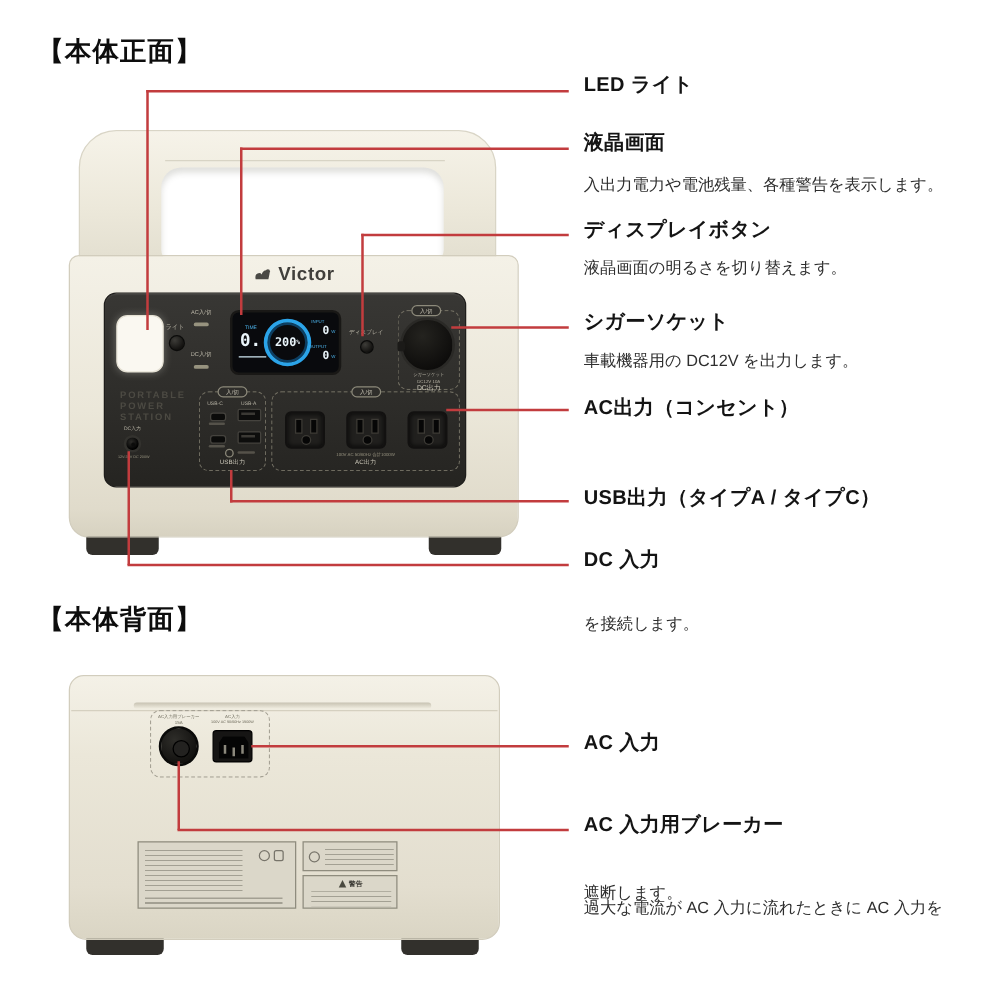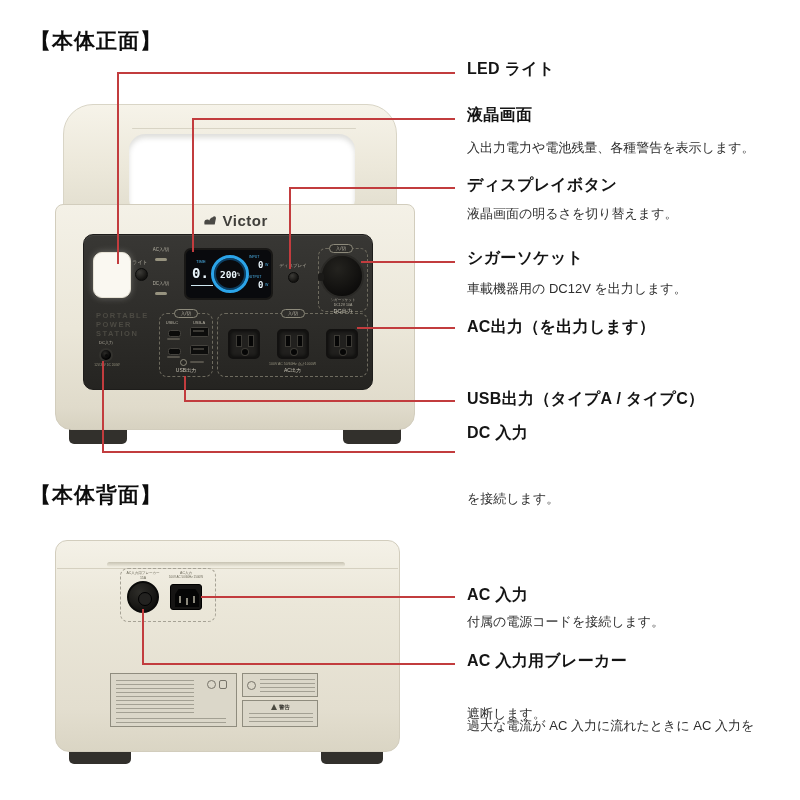--- a/index.html
+++ b/index.html
@@ -259,27 +259,26 @@
 
   <div class="lbl-t" style="top:106px;">液晶画面</div>
   <div class="lbl-d" style="top:138px;">入出力電力や電池残量、各種警告を表示します。</div>
 
   <div class="lbl-t" style="top:176px;">ディスプレイボタン</div>
   <div class="lbl-d" style="top:204px;">液晶画面の明るさを切り替えます。</div>
 
   <div class="lbl-t" style="top:249px;">シガーソケット</div>
   <div class="lbl-d" style="top:279px;">車載機器用の DC12V を出力します。</div>
 
-  <div class="lbl-t" style="top:318px;">AC出力（を出力します）</div>
+  <div class="lbl-t" style="top:318px;">AC出力（コンセント）</div>
 
   <div class="lbl-t" style="top:390px;">USB出力（タイプA / タイプC）</div>
 
-  <div class="lbl-t" style="top:424px;">DC 入力</div>
+  <div class="lbl-t" style="top:440px;">DC 入力</div>
   <div class="lbl-d" style="top:489px;">を接続します。</div>
 
   <div class="lbl-t" style="top:586px;">AC 入力</div>
-  <div class="lbl-d" style="top:612px;">付属の電源コードを接続します。</div>
 
   <div class="lbl-t" style="top:652px;">AC 入力用ブレーカー</div>
   <div class="lbl-d" style="top:683px;margin-top:33px;">過大な電流が AC 入力に流れたときに AC 入力を</div>
   <div class="lbl-d" style="top:704px;">遮断します。</div>
 
 </div>
 
 </body></html>

